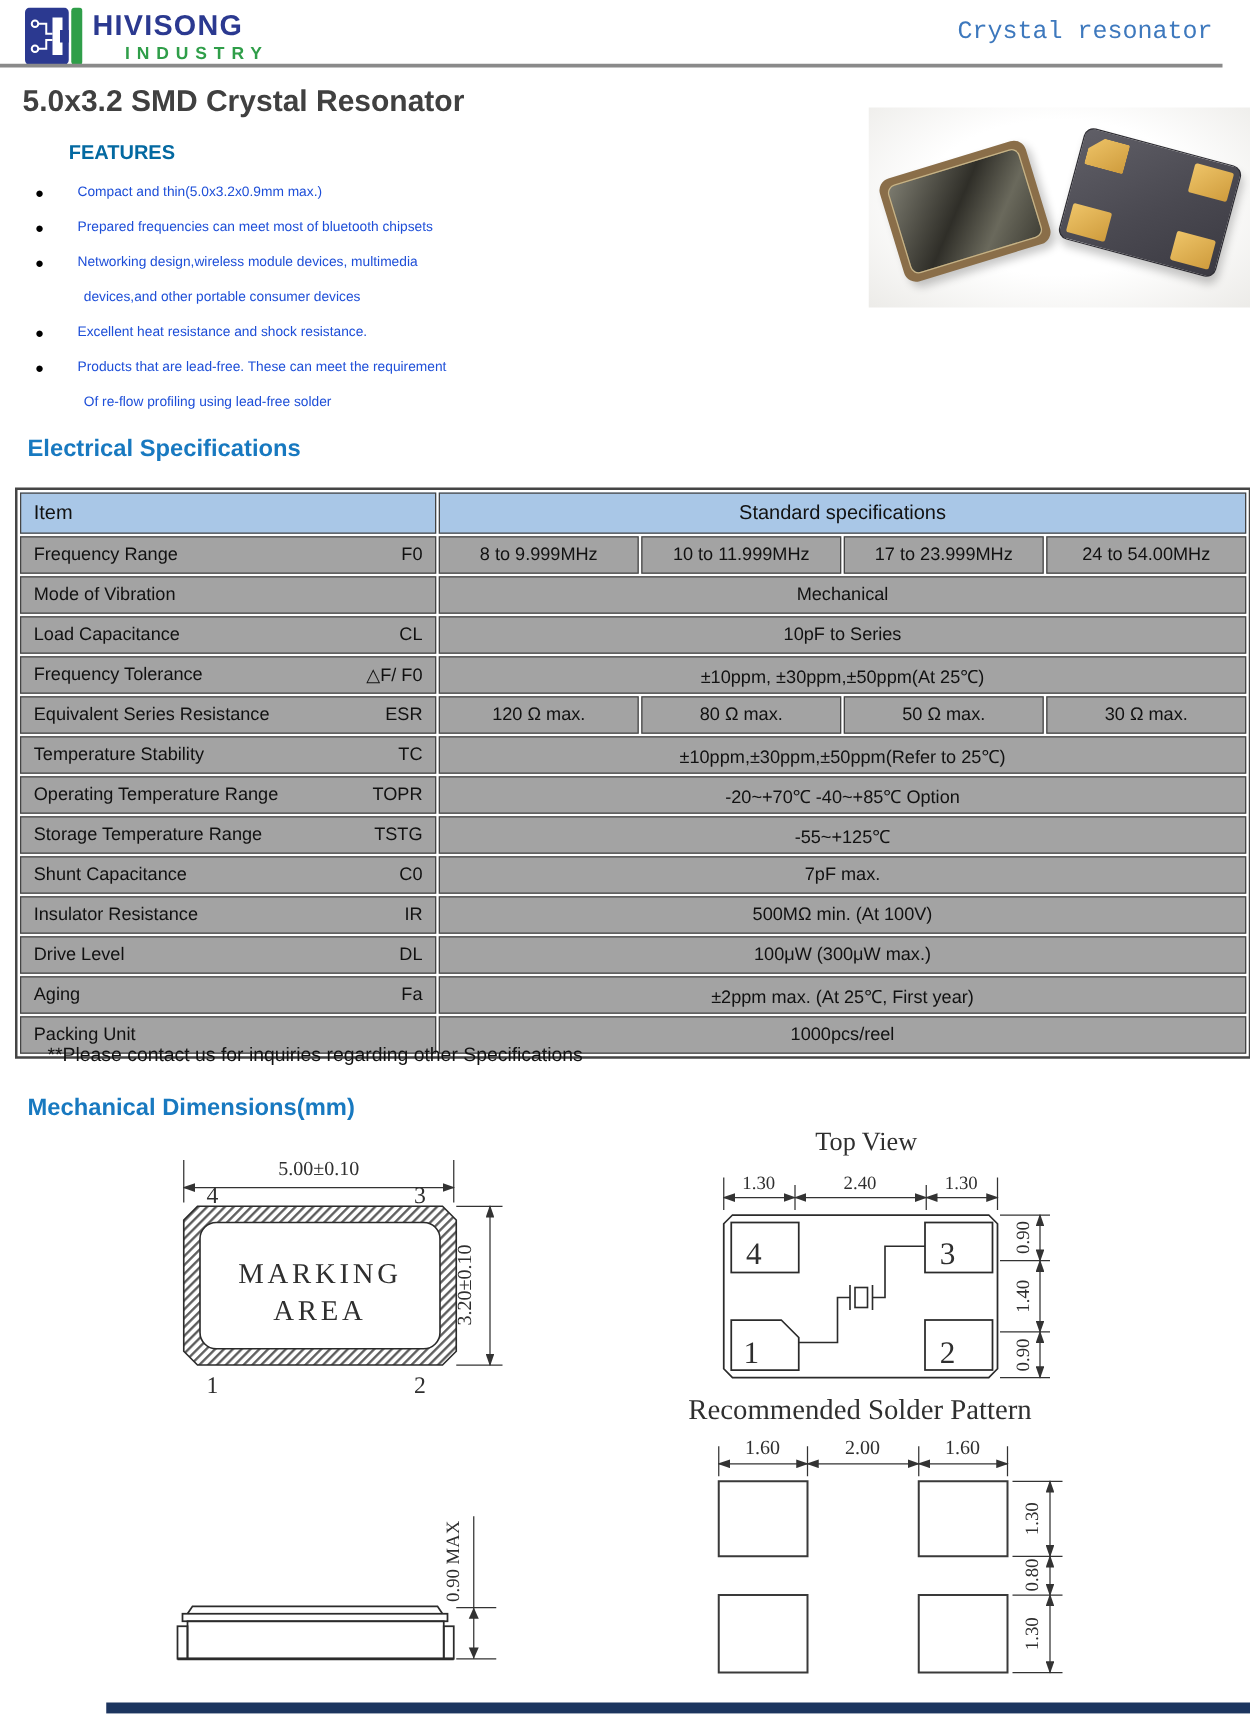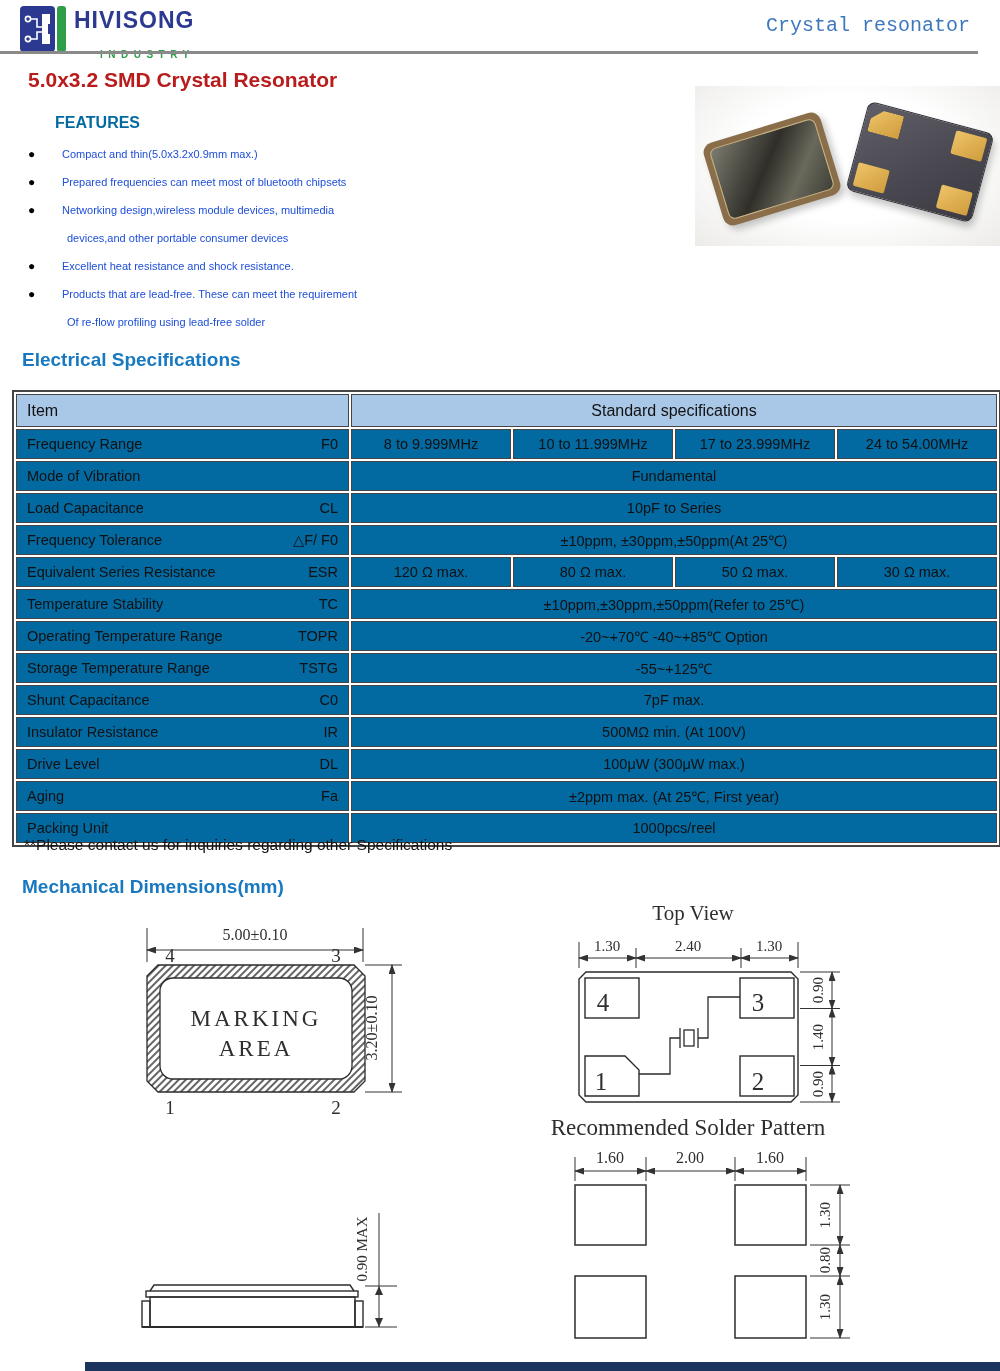--- a/index.html
+++ b/index.html
@@ -2,25 +2,25 @@
 <html><head>
 <meta charset="utf-8">
 <style>
   html,body{margin:0;padding:0;background:#fff;}
   .page{position:relative;width:1000px;height:1371px;background:#ffffff;overflow:hidden;
         font-family:"Liberation Sans",sans-serif;color:#111;}
   
   .logo-icon{position:absolute;left:20px;top:6px;}
   .logo-text{position:absolute;left:74px;top:9px;line-height:1;}
   .logo-name{font-size:23px;font-weight:bold;color:#2b3990;letter-spacing:1px;}
-  .logo-sub{font-size:10px;font-weight:bold;color:#2f9e49;letter-spacing:5.5px;margin-top:18px;padding-left:26px;}
+  .logo-sub{font-size:14px;font-weight:bold;color:#2f9e49;letter-spacing:5.5px;margin-top:3px;padding-left:26px;}
   .doc-type{position:absolute;right:30px;top:14px;font-family:"Liberation Mono","DejaVu Sans Mono",monospace;
             font-size:20px;color:#3d78bd;}
   .head-rule{position:absolute;left:0;top:51px;width:978px;height:3px;background:#8a8a8a;}
-  .page-title{position:absolute;left:28px;top:68px;font-size:21px;font-weight:bold;color:#b91c1c;}
+  .page-title{position:absolute;left:18px;top:68px;font-size:24px;font-weight:bold;color:#404040;}
   
   .features-heading{position:absolute;left:55px;top:114px;font-size:16px;font-weight:bold;color:#0369a1;}
   .features{position:absolute;left:26px;top:140px;width:640px;}
   .feat-line{display:flex;height:28px;align-items:center;}
   .feat-bullet{width:34px;font-size:12px;color:#000;text-align:left;padding-left:2px;flex:0 0 34px;}
   .feat-text{font-size:11px;font-weight:normal;color:#1d4ed8;white-space:nowrap;}
   .feat-cont .feat-text{padding-left:5px;}
   
   .photo{position:absolute;left:695px;top:86px;width:305px;height:160px;
          background:radial-gradient(ellipse at 50% 45%, #ffffff 50%, #ecebe8 100%);}
@@ -37,28 +37,28 @@
   .pad.tl{left:5px;top:5px;clip-path:polygon(35% 0,100% 0,100% 100%,0 100%,0 45%);}
   .pad.tr{right:5px;top:5px;}
   .pad.bl{left:5px;bottom:5px;}
   .pad.br{right:5px;bottom:5px;}
   
   .sec-heading{position:absolute;font-size:19px;font-weight:bold;color:#1879c0;}
   
   .spec-table{position:absolute;left:12px;top:390px;width:985px;border-collapse:separate;
               border-spacing:2px;border:2px solid #454545;table-layout:fixed;}
   .spec-table td,.spec-table th{border:1.5px solid #454545;font-size:14.5px;font-weight:normal;
-              color:#111;background:#0369a1;overflow:hidden;white-space:nowrap;}
+              color:#111;background:#a3a3a3;overflow:hidden;white-space:nowrap;}
   .spec-table th{background:#a9c7e7;font-size:16px;height:29px;}
   .spec-table td{height:26px;}
   th.item-h{text-align:left;padding-left:10px;}
   td.item{text-align:left;padding-left:10px;padding-right:10px;}
   td.item .sym{float:right;}
   td.val{text-align:center;}
-  .footnote{position:absolute;left:24px;top:836px;font-size:15.5px;color:#111;}
+  .footnote{position:absolute;left:38px;top:836px;font-size:15.5px;color:#111;}
   
   svg text{font-family:"Liberation Serif","DejaVu Serif",serif;fill:#2f2f2f;}
   .draw{position:absolute;}
   
   .footer-bar{position:absolute;left:85px;top:1362px;width:915px;height:9px;background:#1c355f;}
 </style>
 </head>
 <body>
 
 <div class="page">
@@ -142,21 +142,21 @@
     </tr>
     <tr>
       <td class="item"><span>Frequency Range</span><span class="sym">F0</span></td>
       <td class="val">8 to 9.999MHz</td>
       <td class="val">10 to 11.999MHz</td>
       <td class="val">17 to 23.999MHz</td>
       <td class="val">24 to 54.00MHz</td>
     </tr>
     <tr>
       <td class="item"><span>Mode of Vibration</span><span class="sym"></span></td>
-      <td class="val" colspan="4">Fundamental</td>
+      <td class="val" colspan="4">Mechanical</td>
     </tr>
     <tr>
       <td class="item"><span>Load Capacitance</span><span class="sym">CL</span></td>
       <td class="val" colspan="4">10pF to Series</td>
     </tr>
     <tr>
       <td class="item"><span>Frequency Tolerance</span><span class="sym">△F/ F0</span></td>
       <td class="val" colspan="4">±10ppm,  ±30ppm,±50ppm(At 25℃)</td>
     </tr>
     <tr>

